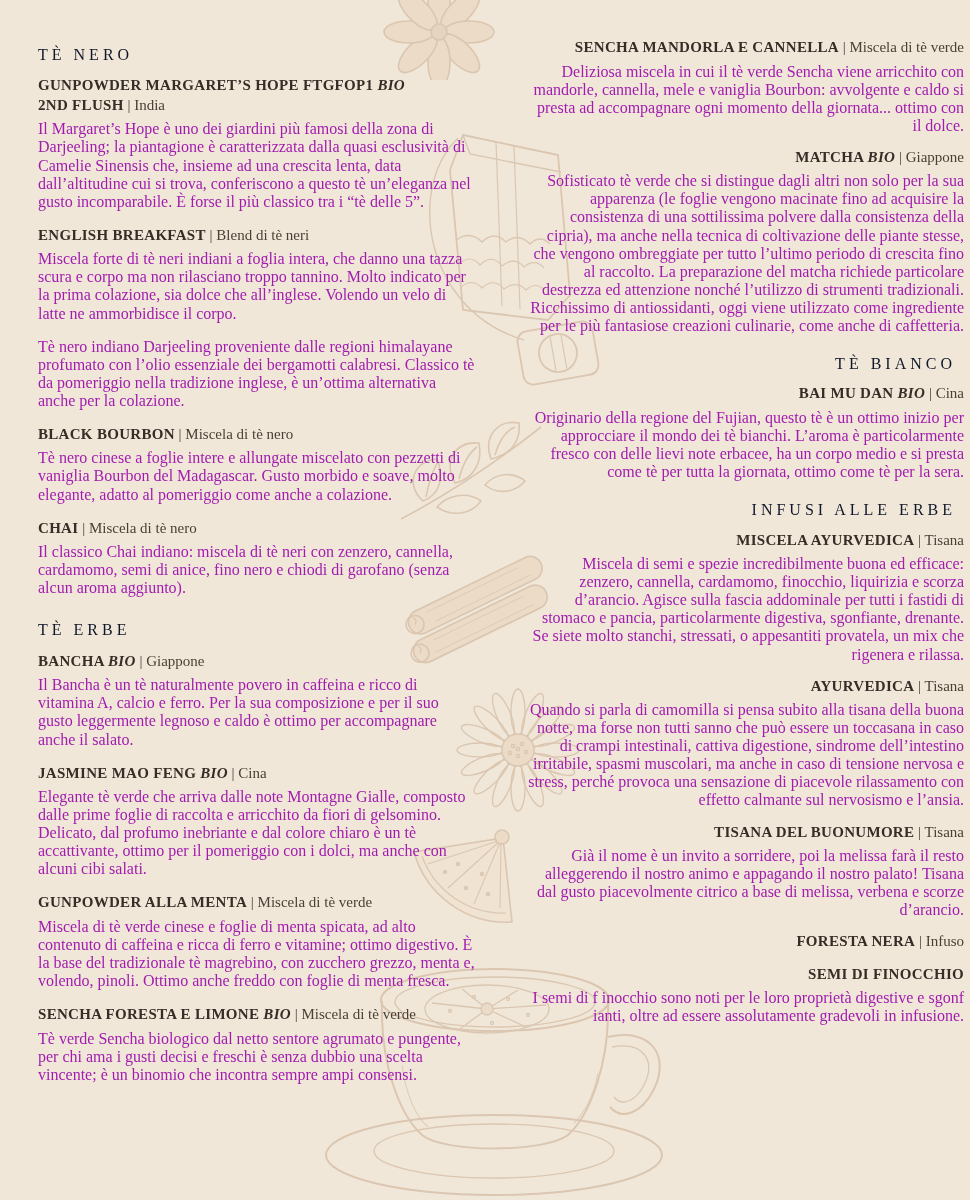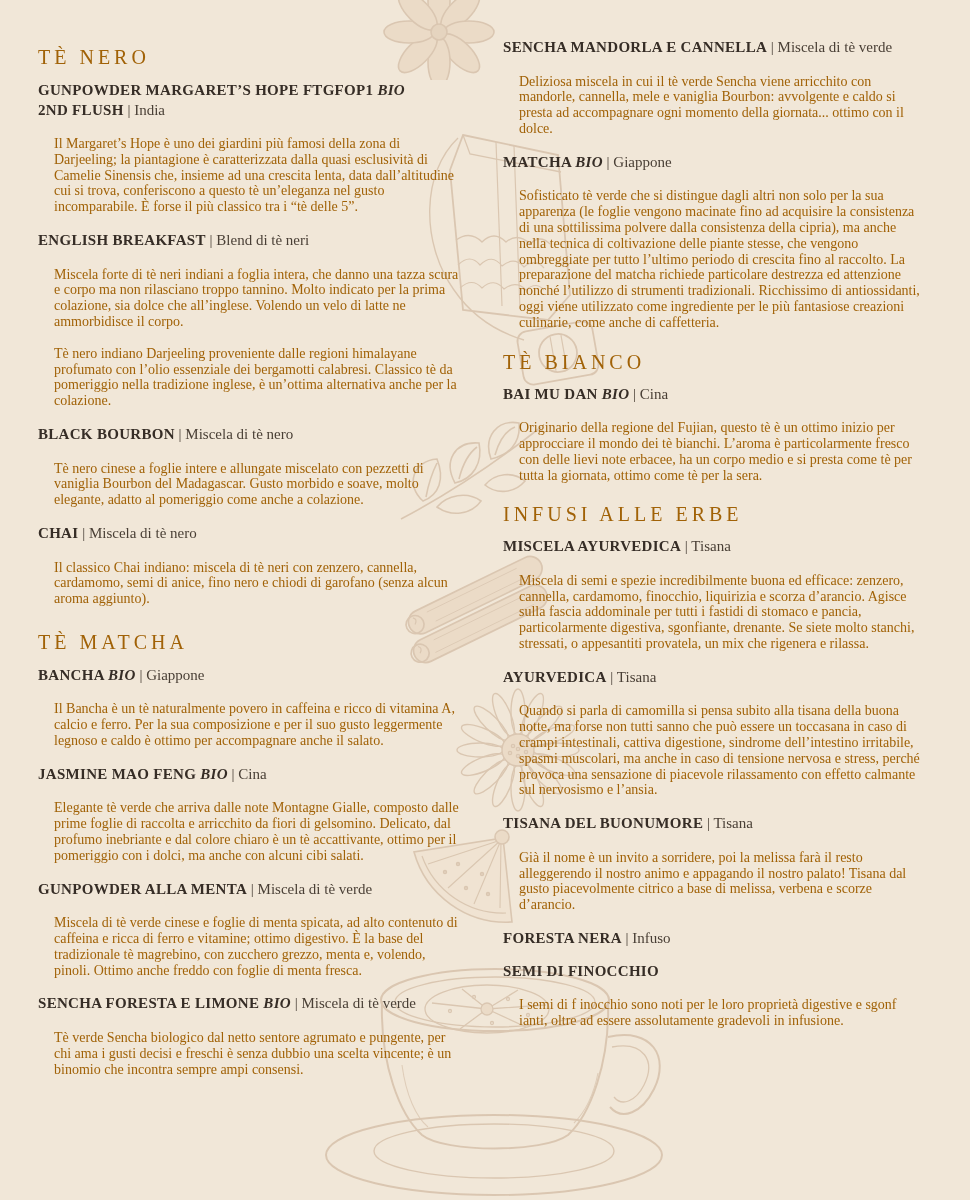--- a/index.html
+++ b/index.html
@@ -2,31 +2,31 @@
 <html><head>
 <meta charset="utf-8">
 <style>
   html,body{margin:0;padding:0;background:#f1e7d8;}
   .page{position:relative;width:970px;height:1200px;background:#f1e7d8;overflow:hidden;
         font-family:"Liberation Serif", serif;color:#493f35;}
   .deco{position:absolute;z-index:0;opacity:.8;pointer-events:none;}
   .deco *{vector-effect:non-scaling-stroke;}
   .col{position:absolute;z-index:1;}
   .col-left{left:38px;top:46px;width:437px;text-align:left;}
-  .col-right{left:503px;top:38px;width:437px;text-align:left;}
-  .section-heading{font-weight:400;font-size:20px;letter-spacing:4px;color:#a16207;line-height:1.15;}
+  .col-right{left:527px;top:38px;width:437px;text-align:right;}
+  .section-heading{font-weight:400;font-size:16px;letter-spacing:4px;color:#0f172a;line-height:1.15;}
   .col-left .section-heading{margin:24px 0 12px;}
-  .col-right .section-heading{margin:20px 0 11px;}
+  .col-right .section-heading{margin:20px 8px 11px;}
   .col-left .section-heading:first-child{margin-top:0;}
   .item{margin-bottom:15px;}
   .col-right .item{margin-bottom:13px;}
   .item-title{margin:0 0 5px;font-size:15px;font-weight:700;color:#362d26;letter-spacing:.3px;line-height:1.3;}
   .item-bio{font-weight:700;font-style:italic;}
   .item-sep,.item-origin{font-weight:400;color:#493f35;letter-spacing:0;}
-  .item-desc{margin:16px;font-size:14px;line-height:1.13;color:#a16207;}
+  .item-desc{margin:0;font-size:16px;line-height:1.13;color:#a21caf;}
 </style>
 </head>
 <body>
 
 <div class="page">
 
   <svg class="deco" style="left:380px;top:-14px;" width="118" height="94" viewBox="0 0 118 94" fill="none" stroke="#d5bfa8" stroke-width="1.6">
     <g>
       <g transform="rotate(0 59 46)">
           <ellipse cx="59" cy="16" rx="11" ry="25" fill="#ead9c4"></ellipse>
@@ -199,21 +199,21 @@
         <p class="item-desc">Tè nero indiano Darjeeling proveniente dalle regioni himalayane profumato con l’olio essenziale dei bergamotti calabresi. Classico tè da pomeriggio nella tradizione inglese, è un’ottima alternativa anche per la colazione.</p>
       </div>
       <div class="item">
         <h3 class="item-title"><span class="item-name">BLACK BOURBON</span><span class="item-sep"> | </span><span class="item-origin">Miscela di tè nero</span></h3>
         <p class="item-desc">Tè nero cinese a foglie intere e allungate miscelato con pezzetti di vaniglia Bourbon del Madagascar. Gusto morbido e soave, molto elegante, adatto al pomeriggio come anche a colazione.</p>
       </div>
       <div class="item">
         <h3 class="item-title"><span class="item-name">CHAI</span><span class="item-sep"> | </span><span class="item-origin">Miscela di tè nero</span></h3>
         <p class="item-desc">Il classico Chai indiano: miscela di tè neri con zenzero, cannella, cardamomo, semi di anice, fino nero e chiodi di garofano (senza alcun aroma aggiunto).</p>
       </div>
-      <h2 class="section-heading">TÈ MATCHA</h2>
+      <h2 class="section-heading">TÈ ERBE</h2>
       <div class="item">
         <h3 class="item-title"><span class="item-name">BANCHA</span> <i class="item-bio">BIO</i><span class="item-sep"> | </span><span class="item-origin">Giappone</span></h3>
         <p class="item-desc">Il Bancha è un tè naturalmente povero in caffeina e ricco di vitamina A, calcio e ferro. Per la sua composizione e per il suo gusto leggermente legnoso e caldo è ottimo per accompagnare anche il salato.</p>
       </div>
       <div class="item">
         <h3 class="item-title"><span class="item-name">JASMINE MAO FENG</span> <i class="item-bio">BIO</i><span class="item-sep"> | </span><span class="item-origin">Cina</span></h3>
         <p class="item-desc">Elegante tè verde che arriva dalle note Montagne Gialle, composto dalle prime foglie di raccolta e arricchito da fiori di gelsomino. Delicato, dal profumo inebriante e dal colore chiaro è un tè accattivante, ottimo per il pomeriggio con i dolci, ma anche con alcuni cibi salati.</p>
       </div>
       <div class="item">
         <h3 class="item-title"><span class="item-name">GUNPOWDER ALLA MENTA</span><span class="item-sep"> | </span><span class="item-origin">Miscela di tè verde</span></h3>

